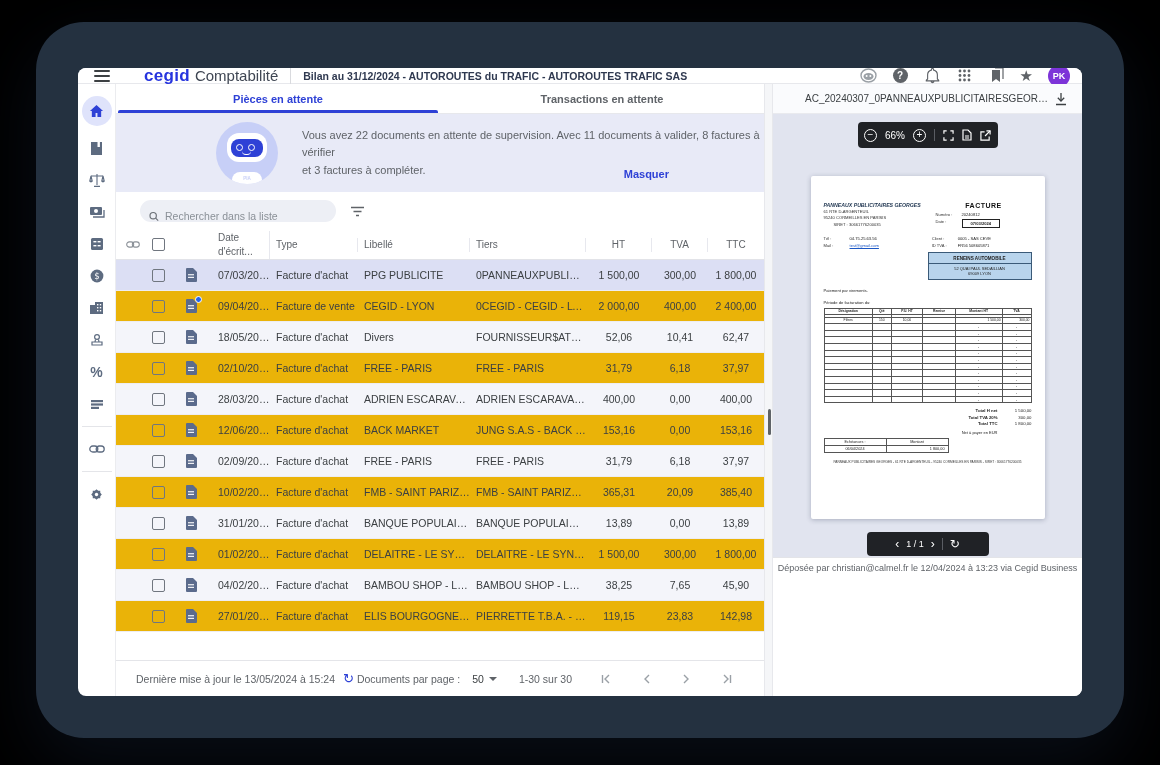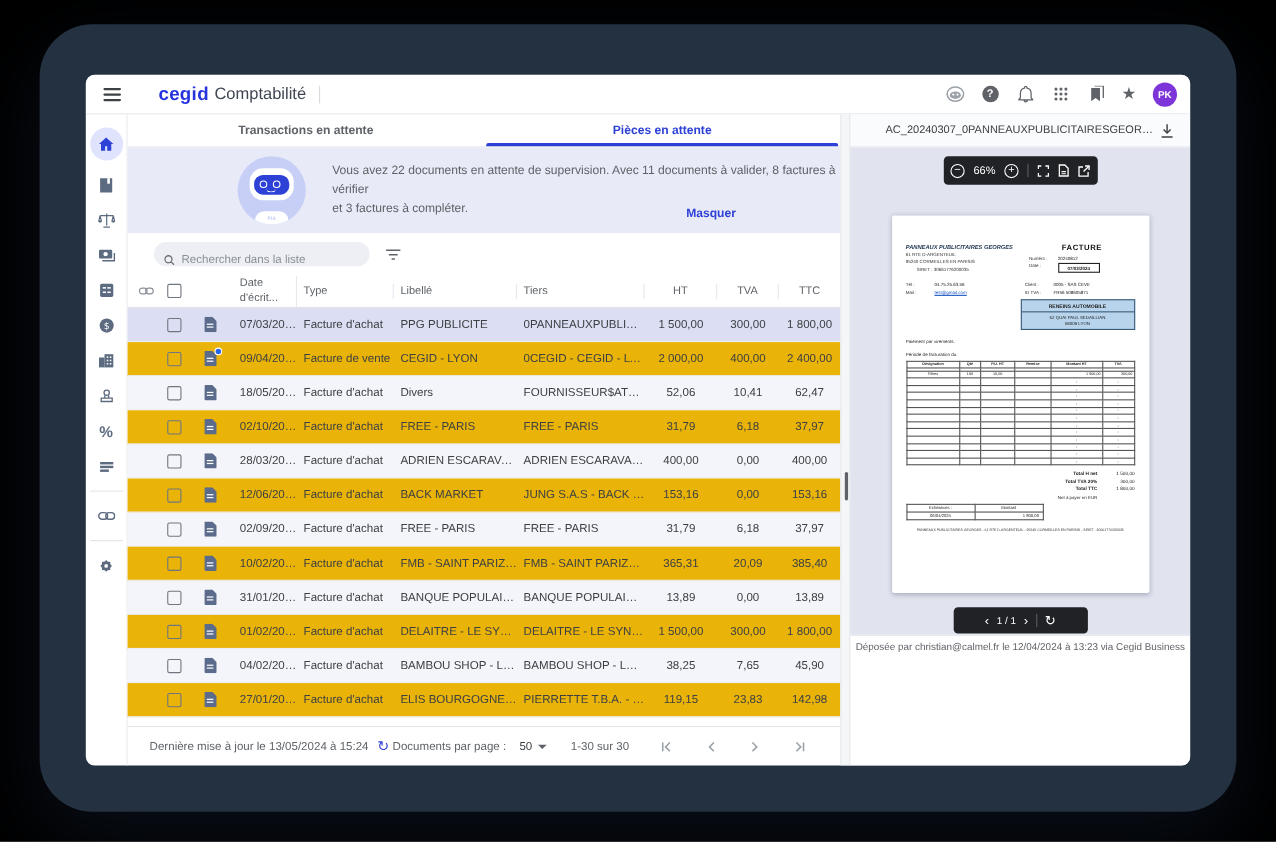--- a/index.html
+++ b/index.html
@@ -6,21 +6,21 @@
   html,body { width:1160px; height:765px; background:#000; overflow:hidden;
               font-family:"Liberation Sans","DejaVu Sans",sans-serif; }
   .stage { position:relative; width:1160px; height:765px; background:#000; }
   .tablet { position:absolute; left:36px; top:22px; width:1088px; height:716px;
             background:#243140; border-radius:48px;
             box-shadow:0 24px 70px rgba(20,30,50,.45); }
   .screen { position:absolute; left:78px; top:68px; width:1004px; height:628px;
             background:#fff; border-radius:8px; overflow:hidden; display:flex; flex-direction:column; }
 
   
-  .appbar { height:36px; display:flex; align-items:center; padding:0 12px; background:#fff;
+  .appbar { height:16px; display:flex; align-items:center; padding:0 12px; background:#fff;
             border-bottom:1px solid #e7e8ec; flex:0 0 auto; }
   .burger { width:16px; height:12px; display:flex; flex-direction:column; justify-content:space-between; cursor:pointer; margin:0 4px; }
   .burger i { height:2px; background:#3c4043; border-radius:1px; }
   .brand { font-size:17px; font-weight:bold; color:#2634de; margin-left:30px; letter-spacing:.3px; }
   .apptitle { font-size:15px; color:#3f4653; margin-left:5px; }
   .crumbsep { width:1px; height:16px; background:#d9dade; margin:0 12px; }
   .context { font-size:10.5px; font-weight:bold; color:#2f3950; }
   .appbar-right { margin-left:auto; display:flex; align-items:center; gap:15px; }
   .topicon { width:17px; height:17px; display:flex; align-items:center; justify-content:center; color:#5f6368; }
   .help-circle { width:15px; height:15px; border-radius:50%; background:#5f6368; color:#fff; font-size:10px;
@@ -178,20 +178,21 @@
 
     <div class="appbar">
       <div class="burger">
           <i></i>
           <i></i>
           <i></i>
         </div>
       <span class="brand">cegid</span>
       <span class="apptitle">Comptabilité</span>
       <span class="crumbsep"></span>
+      <span class="context">Bilan au 31/12/2024 - AUTOROUTES du TRAFIC - AUTOROUTES TRAFIC SAS</span>
       <div class="appbar-right">
         <span class="topicon">
           <svg width="17" height="15" viewBox="0 0 17 15">
               <ellipse cx="8.5" cy="7.5" rx="7.5" ry="6.5" fill="none" stroke="#9aa0a6" stroke-width="1.4"></ellipse>
               <ellipse cx="8.5" cy="8.5" rx="5" ry="3.4" fill="#9aa0a6"></ellipse>
               <circle cx="6.6" cy="8" r="1" fill="#fff"></circle>
               <circle cx="10.4" cy="8" r="1" fill="#fff"></circle>
             </svg>
         </span>
         <span class="topicon">
@@ -326,22 +327,22 @@
                 <rect x="4" y="4" width="8" height="8" transform="rotate(45 8 8)"></rect>
                 <circle cx="8" cy="8" r="4"></circle>
                 <circle cx="8" cy="8" r="1.8" fill="#fff"></circle>
               </g>
             </svg>
         </div>
       </div>
 
       <div class="center">
         <div class="tabbar">
+          <div class="tab active">Pièces en attente</div>
           <div class="tab">Transactions en attente</div>
-          <div class="tab active">Pièces en attente</div>
         </div>
 
         <div class="banner">
           <div class="robot">
             <div class="head"></div>
             <div class="face">
                 <span class="eye l"></span>
                 <span class="eye r"></span>
                 <span class="smile"></span>
               </div>

